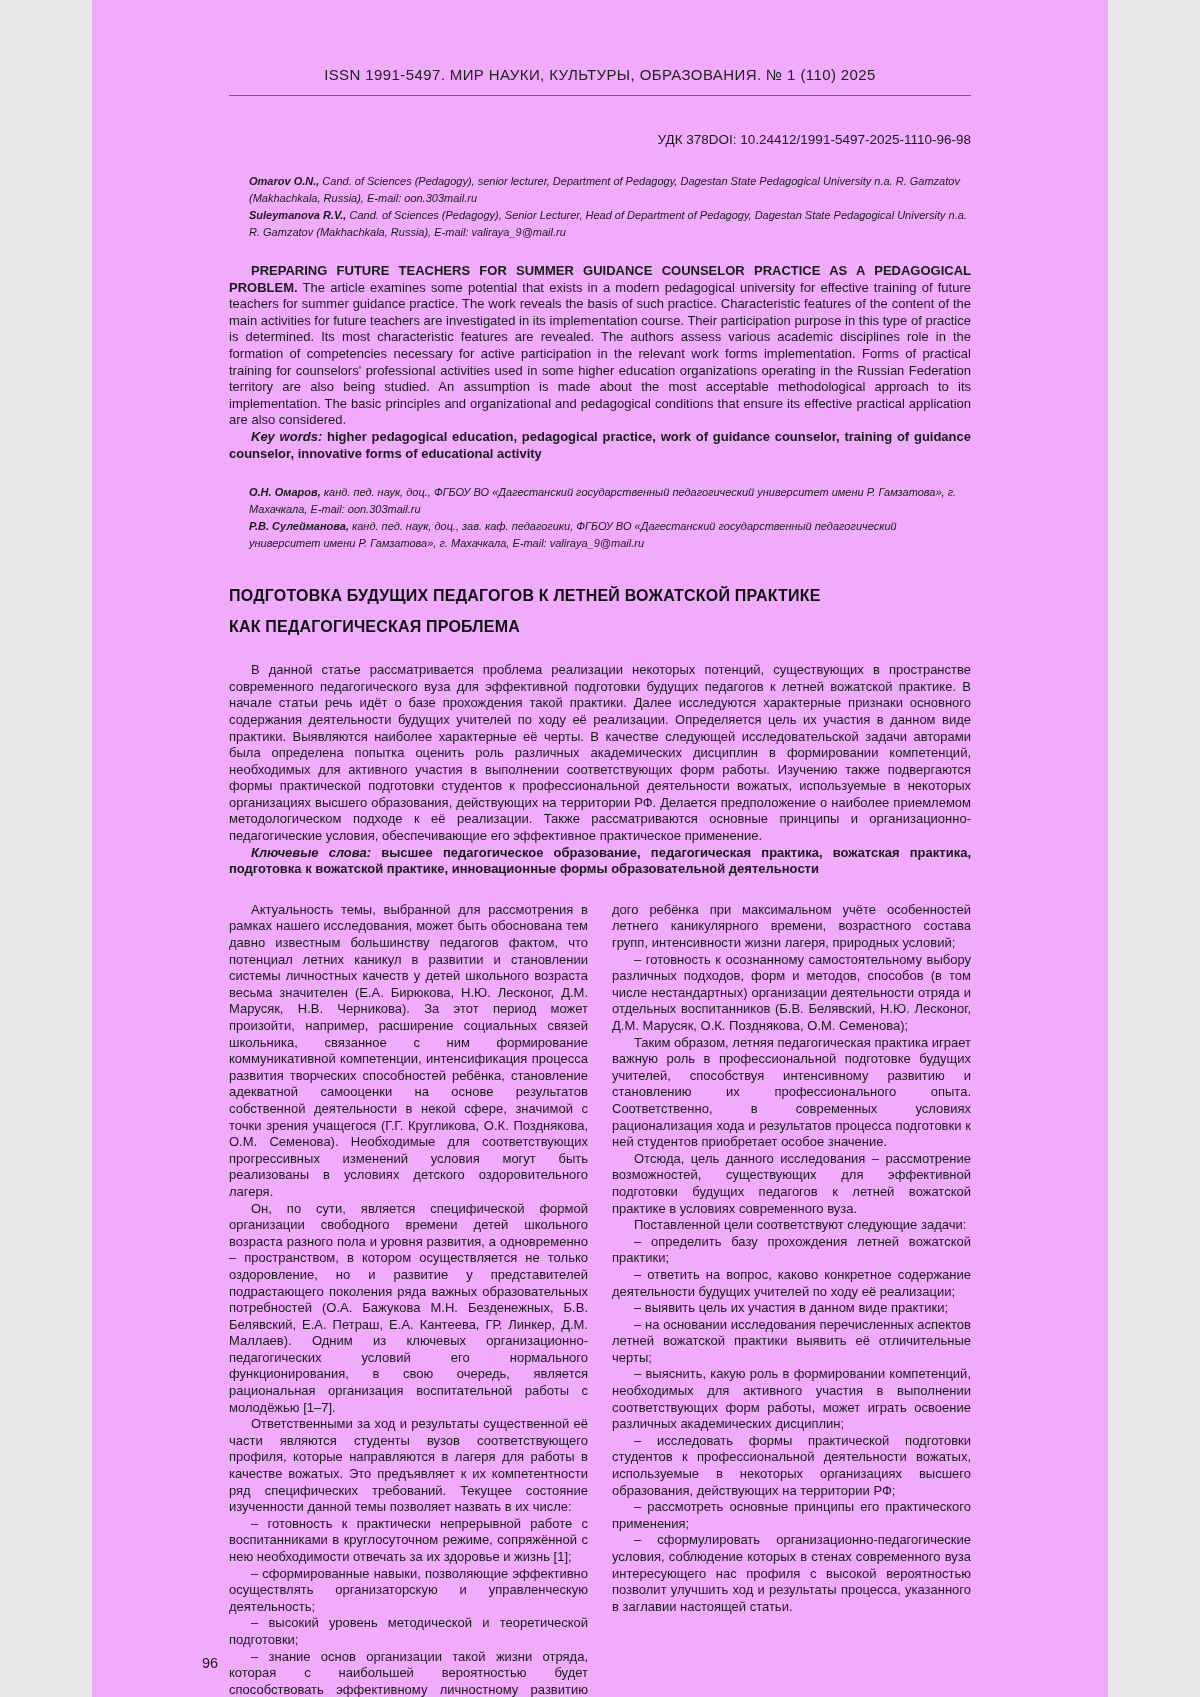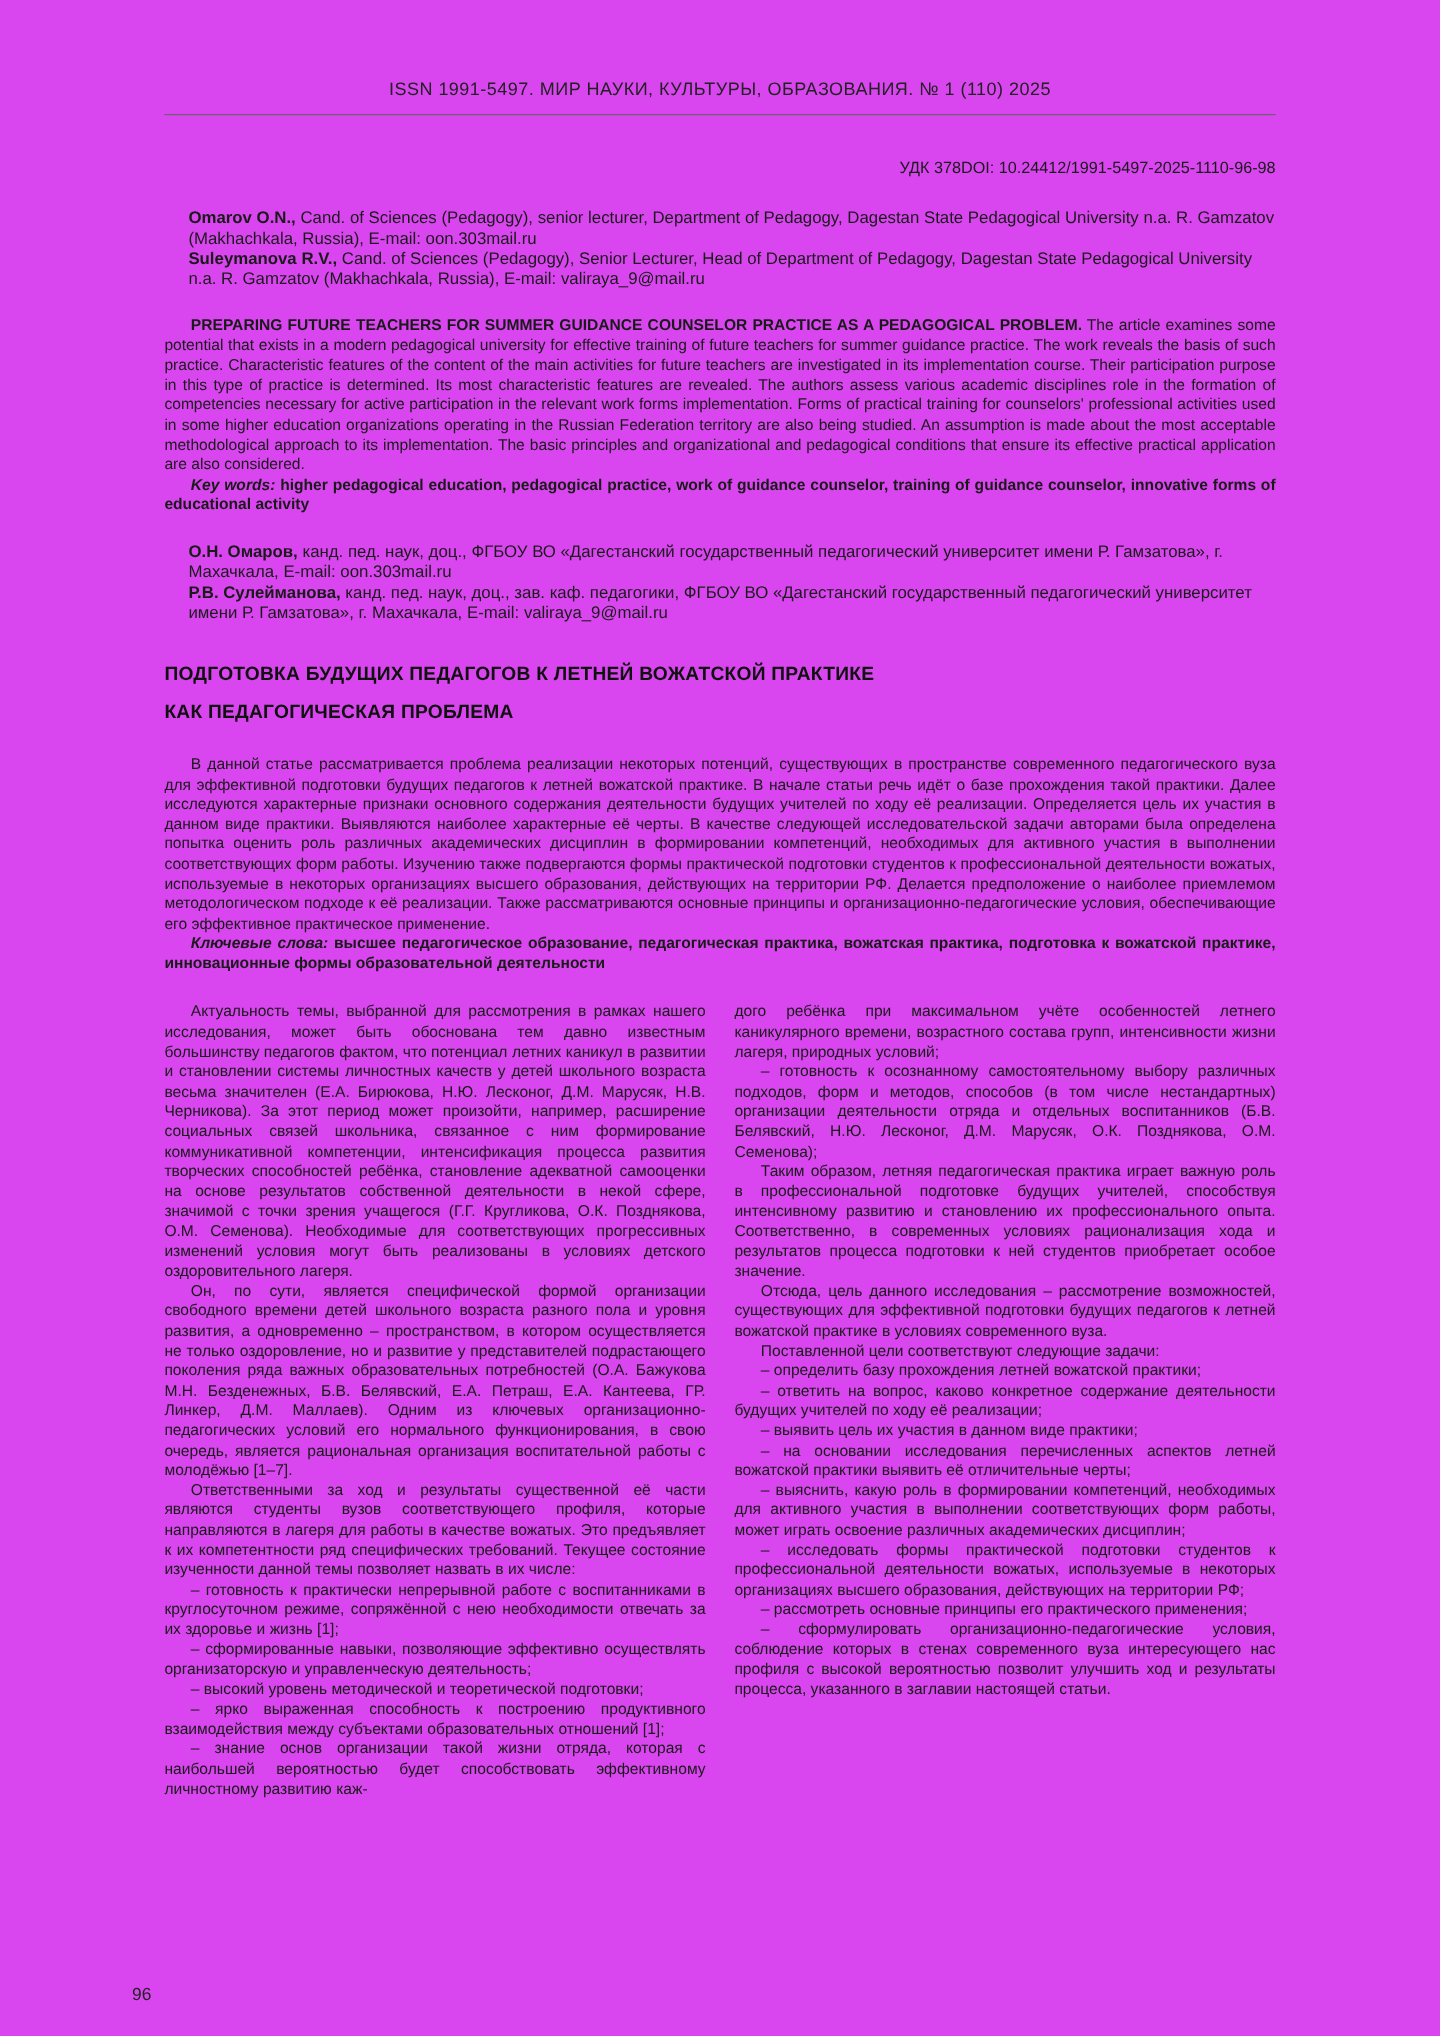--- a/index.html
+++ b/index.html
@@ -1,23 +1,23 @@
 <!DOCTYPE html>
 <html><head>
 <meta charset="utf-8">
 <style>
   * { margin: 0; padding: 0; box-sizing: border-box; }
   html, body { background: #e8e8e8; }
   body { font-family: "Liberation Sans", "DejaVu Sans", sans-serif; color: #1a1a1a; }
   .page {
     position: relative;
-    width: 1200px;
+    width: 1016px;
     height: 1697px;
     margin: 0 auto;
-    background: #d946ef;
+    background: #f0abfc;
     padding: 66px 137px 0 137px;
     overflow: hidden;
   }
   .page-header {
     text-align: center;
     font-size: 15px;
     letter-spacing: 0.4px;
     color: #222;
     padding-bottom: 12px;
     border-bottom: 1px solid #666;
@@ -25,21 +25,22 @@
   .meta-row {
     margin-top: 36px;
     display: flex;
     justify-content: flex-end;
     font-size: 13.5px;
   }
   .meta-row .udk { padding-left: 18px; }
   .authors {
     margin-top: 26px;
     padding-left: 20px;
-    font-size: 14px;
+    font-style: italic;
+    font-size: 11px;
     line-height: 17px;
   }
   .authors p { margin: 0; }
   .author-name { font-weight: 700; }
   .para {
     font-size: 13px;
     line-height: 16.6px;
     text-align: justify;
     text-indent: 22px;
   }
@@ -111,21 +112,20 @@
   </div>
 
   <div class="body-columns">
     <div class="column">
       <p class="para">Актуальность темы, выбранной для рассмотрения в рамках нашего исследования, может быть обоснована тем давно известным большинству педагогов фактом, что потенциал летних каникул в развитии и становлении системы личностных качеств у детей школьного возраста весьма значителен (Е.А. Бирюкова, Н.Ю. Лесконог, Д.М. Марусяк, Н.В. Черникова). За этот период может произойти, например, расширение социальных связей школьника, связанное с ним формирование коммуникативной компетенции, интенсификация процесса развития творческих способностей ребёнка, становление адекватной самооценки на основе результатов собственной деятельности в некой сфере, значимой с точки зрения учащегося (Г.Г. Кругликова, О.К. Позднякова, О.М. Семенова). Необходимые для соответствующих прогрессивных изменений условия могут быть реализованы в условиях детского оздоровительного лагеря.</p>
       <p class="para">Он, по сути, является специфической формой организации свободного времени детей школьного возраста разного пола и уровня развития, а одновременно – пространством, в котором осуществляется не только оздоровление, но и развитие у представителей подрастающего поколения ряда важных образовательных потребностей (О.А. Бажукова М.Н. Безденежных, Б.В. Белявский, Е.А. Петраш, Е.А. Кантеева, ГР. Линкер, Д.М. Маллаев). Одним из ключевых организационно-педагогических условий его нормального функционирования, в свою очередь, является рациональная организация воспитательной работы с молодёжью [1–7].</p>
       <p class="para">Ответственными за ход и результаты существенной её части являются студенты вузов соответствующего профиля, которые направляются в лагеря для работы в качестве вожатых. Это предъявляет к их компетентности ряд специфических требований. Текущее состояние изученности данной темы позволяет назвать в их числе:</p>
       <p class="para">–  готовность к практически непрерывной работе с воспитанниками в круглосуточном режиме, сопряжённой с нею необходимости отвечать за их здоровье и жизнь [1];</p>
       <p class="para">–  сформированные навыки, позволяющие эффективно осуществлять организаторскую и управленческую деятельность;</p>
       <p class="para">–  высокий уровень методической и теоретической подготовки;</p>
-      <p class="para">–  ярко выраженная способность к построению продуктивного взаимодействия между субъектами образовательных отношений [1];</p>
       <p class="para">–  знание основ организации такой жизни отряда, которая с наибольшей вероятностью будет способствовать эффективному личностному развитию каж-</p>
     </div>
     <div class="column">
       <p class="para cont">дого ребёнка при максимальном учёте особенностей летнего каникулярного времени, возрастного состава групп, интенсивности жизни лагеря, природных условий;</p>
       <p class="para">–  готовность к осознанному самостоятельному выбору различных подходов, форм и методов, способов (в том числе нестандартных) организации деятельности отряда и отдельных воспитанников (Б.В. Белявский, Н.Ю. Лесконог, Д.М. Марусяк, О.К. Позднякова, О.М. Семенова);</p>
       <p class="para">Таким образом, летняя педагогическая практика играет важную роль в профессиональной подготовке будущих учителей, способствуя интенсивному развитию и становлению их профессионального опыта. Соответственно, в современных условиях рационализация хода и результатов процесса подготовки к ней студентов приобретает особое значение.</p>
       <p class="para">Отсюда, цель данного исследования – рассмотрение возможностей, существующих для эффективной подготовки будущих педагогов к летней вожатской практике в условиях современного вуза.</p>
       <p class="para">Поставленной цели соответствуют следующие задачи:</p>
       <p class="para">–  определить базу прохождения летней вожатской практики;</p>
       <p class="para">–  ответить на вопрос, каково конкретное содержание деятельности будущих учителей по ходу её реализации;</p>

